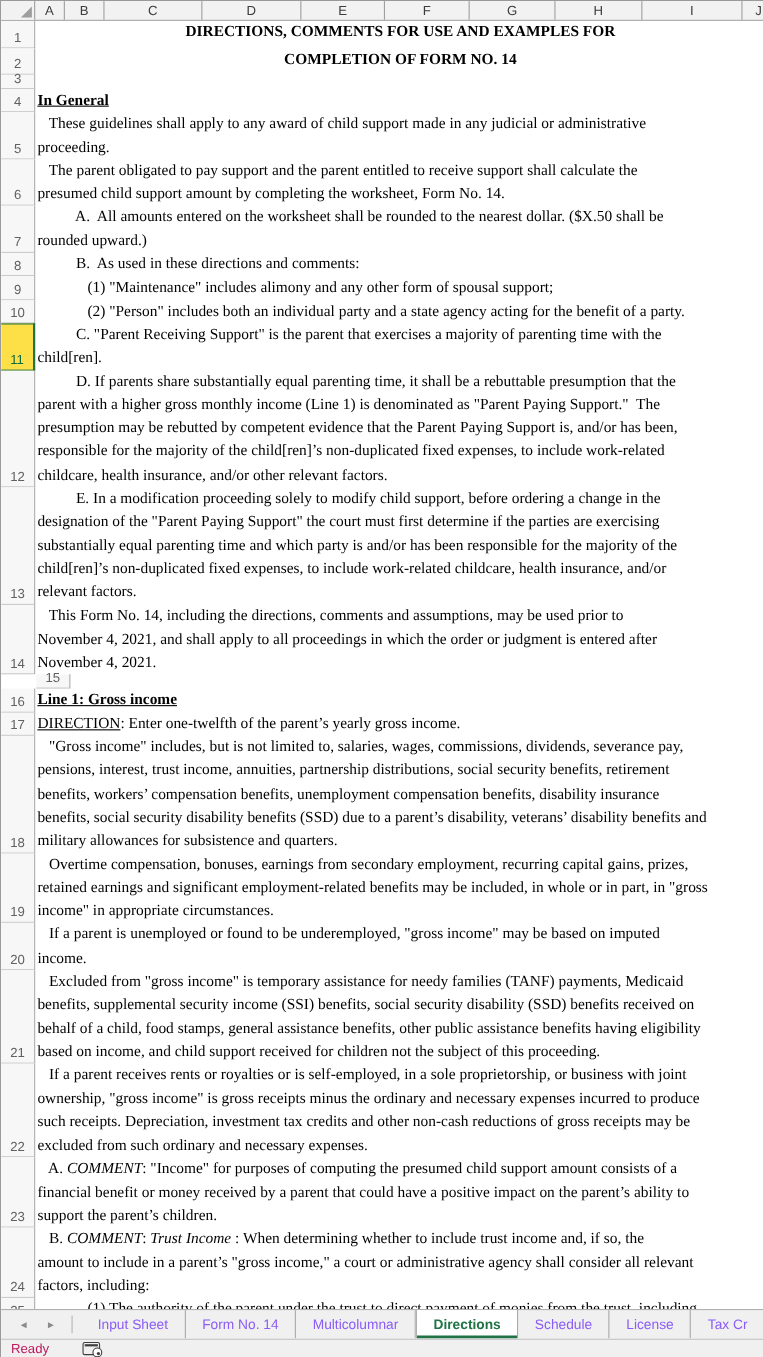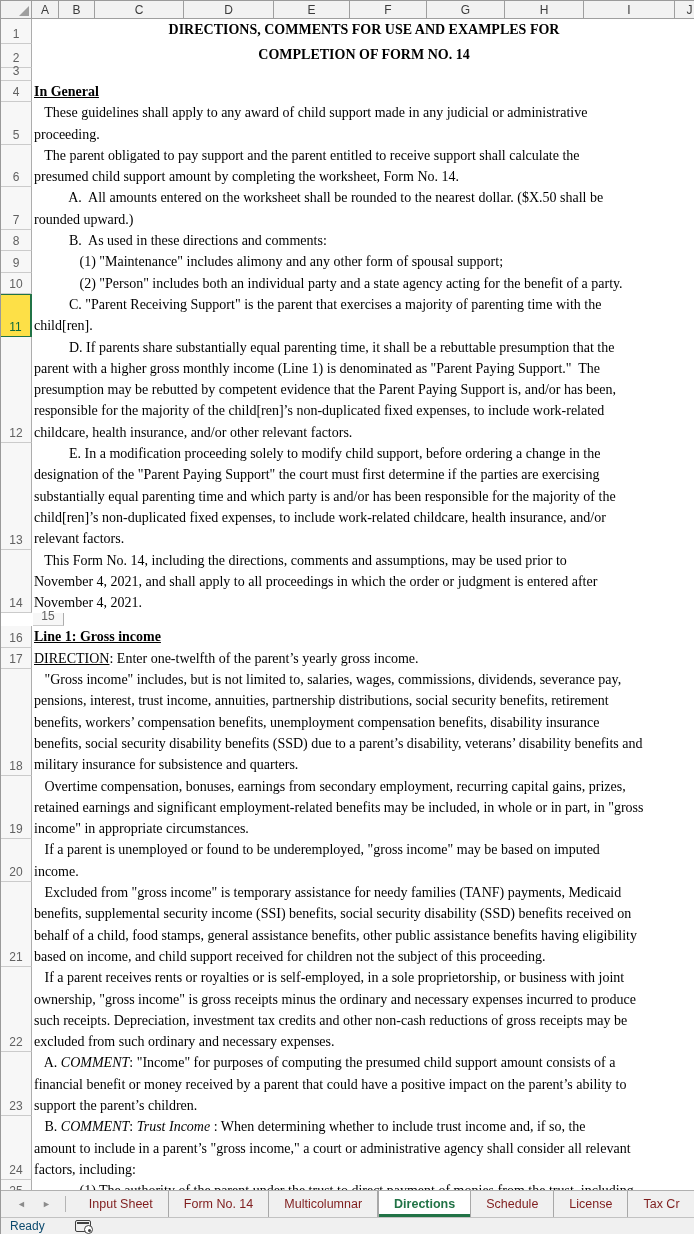--- a/index.html
+++ b/index.html
@@ -27,27 +27,27 @@
   .f-i{font-style:italic;}
   .f-u{text-decoration:underline;}
   .f-bu{font-weight:bold;text-decoration:underline;}
   
   .tabbar{position:absolute;left:0;right:0;bottom:17px;height:27px;background:#f0f0f0;
           border-top:1px solid #b0b0b0;display:flex;align-items:stretch;box-sizing:border-box;overflow:hidden;}
   .navs{display:flex;align-items:center;flex:none;padding:0 10px 0 16px;color:#8b8b8b;font-size:9px;gap:16px;}
   .nav-arrow{cursor:default;}
   .nav-divider{flex:none;width:1px;background:#b5b5b5;margin:5px 8px 5px 4px;}
   .tabs{display:flex;align-items:stretch;flex:1;overflow:hidden;}
-  .tab{display:flex;align-items:center;padding:0 15px;font-size:12.5px;color:#7f1d1d;
+  .tab{display:flex;align-items:center;padding:0 15px;font-size:12.5px;color:#8b5cf6;
        border-right:1px solid #a8a8a8;white-space:nowrap;box-sizing:border-box;}
   .tab.active{background:#fff;color:#217346;font-weight:bold;border-left:1px solid #a8a8a8;
               box-shadow:inset 0 -3px 0 #217346;}
   
   .statusbar{position:absolute;left:0;right:0;bottom:0;height:17px;background:#f0f0f0;border-top:1px solid #c2c2c2;
-             display:flex;align-items:center;font-size:12px;color:#0c4a6e;padding-left:9px;box-sizing:border-box;text-align:center;}
+             display:flex;align-items:center;font-size:12px;color:#be185d;padding-left:9px;box-sizing:border-box;text-align:center;}
   .macroicon{margin-left:30px;position:relative;width:14px;height:10px;border:1px solid #3f3f3f;border-radius:2px;background:#f0f0f0;}
   .macroicon .bar{position:absolute;top:1px;left:1px;right:1px;height:2px;background:#3f3f3f;}
   .macroicon .cir{position:absolute;right:-3px;bottom:-3px;width:7px;height:7px;border:1px solid #3f3f3f;border-radius:50%;background:#fff;}
   .macroicon .dot{position:absolute;right:-1px;bottom:-1px;width:3px;height:3px;border-radius:50%;background:#3f3f3f;}
 </style>
 </head>
 <body>
 
 <div class="app">
 
@@ -182,21 +182,21 @@
           <div class="line"><span class="f-u">DIRECTION</span><span>: Enter one-twelfth of the parent’s yearly gross income.</span></div>
         </div>
       </div>
       <div class="row" style="height: 106.5px;">
         <div class="rownum">18</div>
         <div class="cell">
           <div class="line"><span>   "Gross income" includes, but is not limited to, salaries, wages, commissions, dividends, severance pay,</span></div>
           <div class="line"><span>pensions, interest, trust income, annuities, partnership distributions, social security benefits, retirement</span></div>
           <div class="line"><span>benefits, workers’ compensation benefits, unemployment compensation benefits, disability insurance</span></div>
           <div class="line"><span>benefits, social security disability benefits (SSD) due to a parent’s disability, veterans’ disability benefits and</span></div>
-          <div class="line"><span>military insurance for subsistence and quarters.</span></div>
+          <div class="line"><span>military allowances for subsistence and quarters.</span></div>
         </div>
       </div>
       <div class="row" style="height: 63.9px;">
         <div class="rownum">19</div>
         <div class="cell">
           <div class="line"><span>   Overtime compensation, bonuses, earnings from secondary employment, recurring capital gains, prizes,</span></div>
           <div class="line"><span>retained earnings and significant employment-related benefits may be included, in whole or in part, in "gross</span></div>
           <div class="line"><span>income" in appropriate circumstances.</span></div>
         </div>
       </div>

